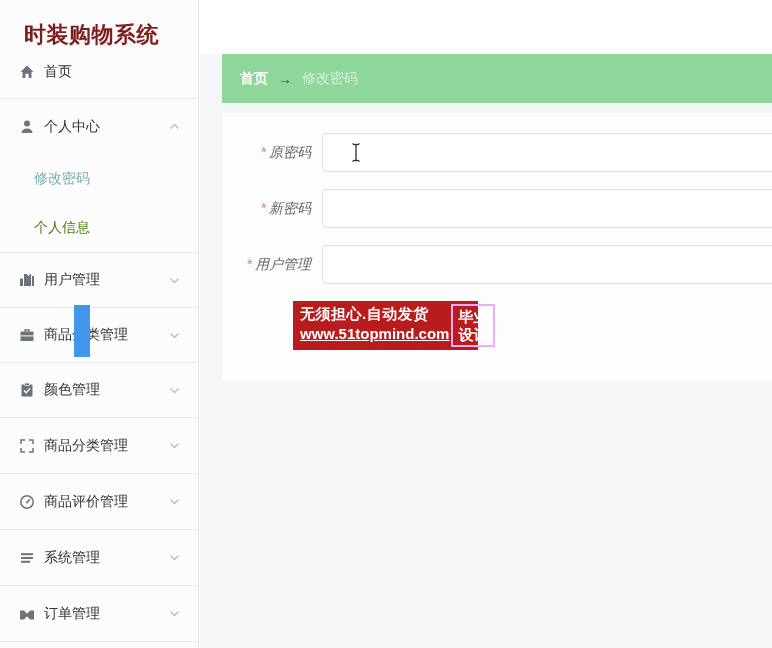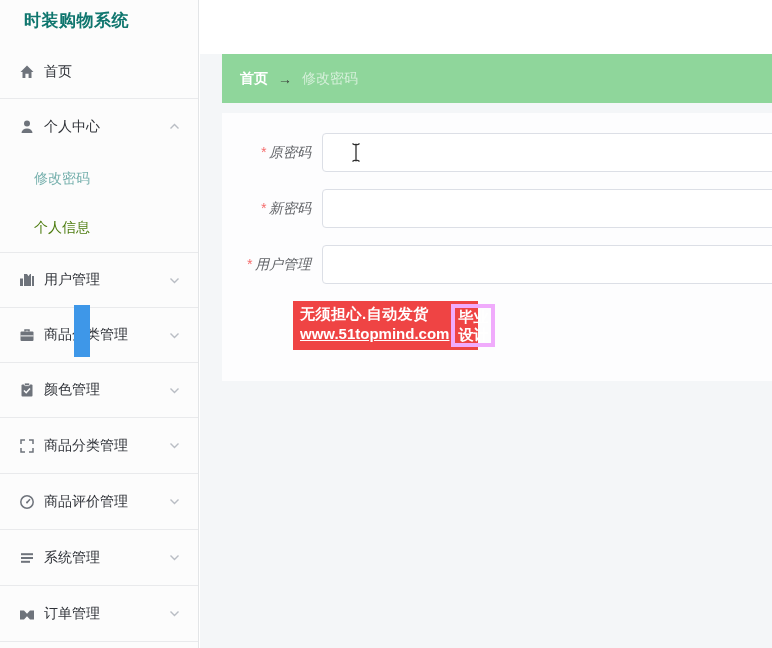--- a/index.html
+++ b/index.html
@@ -3,22 +3,22 @@
 <meta charset="utf-8">
 <style>
   * { margin:0; padding:0; box-sizing:border-box; }
   html,body { width:772px; height:648px; overflow:hidden;
     font-family:"Liberation Sans","DejaVu Sans",sans-serif; background:#fff; }
   body { position:relative; }
 
   
   .sidebar { position:absolute; left:0; top:0; width:199px; height:648px;
     background:#fcfcfc; border-right:1px solid #e3e5e7; }
-  .app-title { height:45px; padding:9px 0 0 24px; font-size:17px; font-weight:bold;
-    color:#0f766e; letter-spacing:.5px; }
+  .app-title { height:45px; padding:20px 0 0 24px; font-size:22px; font-weight:bold;
+    color:#7f1d1d; letter-spacing:.5px; }
   .mi { display:flex; align-items:center; height:55px; padding:0 18px 0 19px;
     font-size:14px; color:#2f3238; cursor:pointer; }
   .mi.h54 { height:54px; } .mi.h56 { height:56px; }
   .bb { border-bottom:1px solid #e9eaec; }
   .ic { width:16px; height:16px; margin-right:9px; flex:none; }
   .chev { margin-left:auto; width:11px; height:7px; flex:none; }
   .sub { position:relative; }
   .smi { display:flex; align-items:center; height:50px; padding-left:34px;
     font-size:14px; color:#4d7c0f; cursor:pointer; }
   .smi.h48 { height:48px; }
@@ -40,26 +40,26 @@
   .panel { position:absolute; left:22px; top:59px; width:550px; height:268px;
     background:#fdfdfe; padding-top:20px; }
   .frow { display:flex; align-items:center; height:39px; margin-bottom:17px; }
   .flabel { width:89px; text-align:right; font-size:14px; color:#606266; flex:none;font-style:italic; }
   .req { color:#f56c6c; margin-right:3px; }
   .finput-wrap { flex:1; position:relative; margin-left:11px; margin-right:-14px; height:39px; }
   .finput { width:100%; height:39px; border:1px solid #dcdfe6; border-radius:4px;
     background:#fff; outline:none; padding:0 12px; font-size:14px; color:#303133; }
   .ibeam { position:absolute; left:28px; top:9px; }
 
-  .wm { margin:16px 0 0 71px; width:185px; height:49px; background:#ef4444;
+  .wm { margin:16px 0 0 71px; width:185px; height:49px; background:#b91c1c;
     display:flex; color:#fff; }
   .wm-left { flex:1; padding:3px 0 0 7px; }
   .wm-l1 { font-size:15px; font-weight:bold; letter-spacing:.5px; line-height:20px; white-space:nowrap; }
   .wm-l2 { font-size:15px; font-weight:bold; text-decoration:underline; line-height:20px; white-space:nowrap; }
-  .wm-tag { width:44px; margin:3px 3px 3px 2px; border:4px solid #f0abfc;
+  .wm-tag { width:44px; margin:3px 3px 3px 2px; border:2px solid #f0abfc;
     display:flex; flex-direction:column; align-items:center; justify-content:center;
     font-size:15px; font-weight:bold; line-height:18px; flex:none; }
 </style>
 </head>
 <body>
 
 <div class="sidebar">
   <div class="app-title">时装购物系统</div>
 
   <div class="mi h54 bb">

